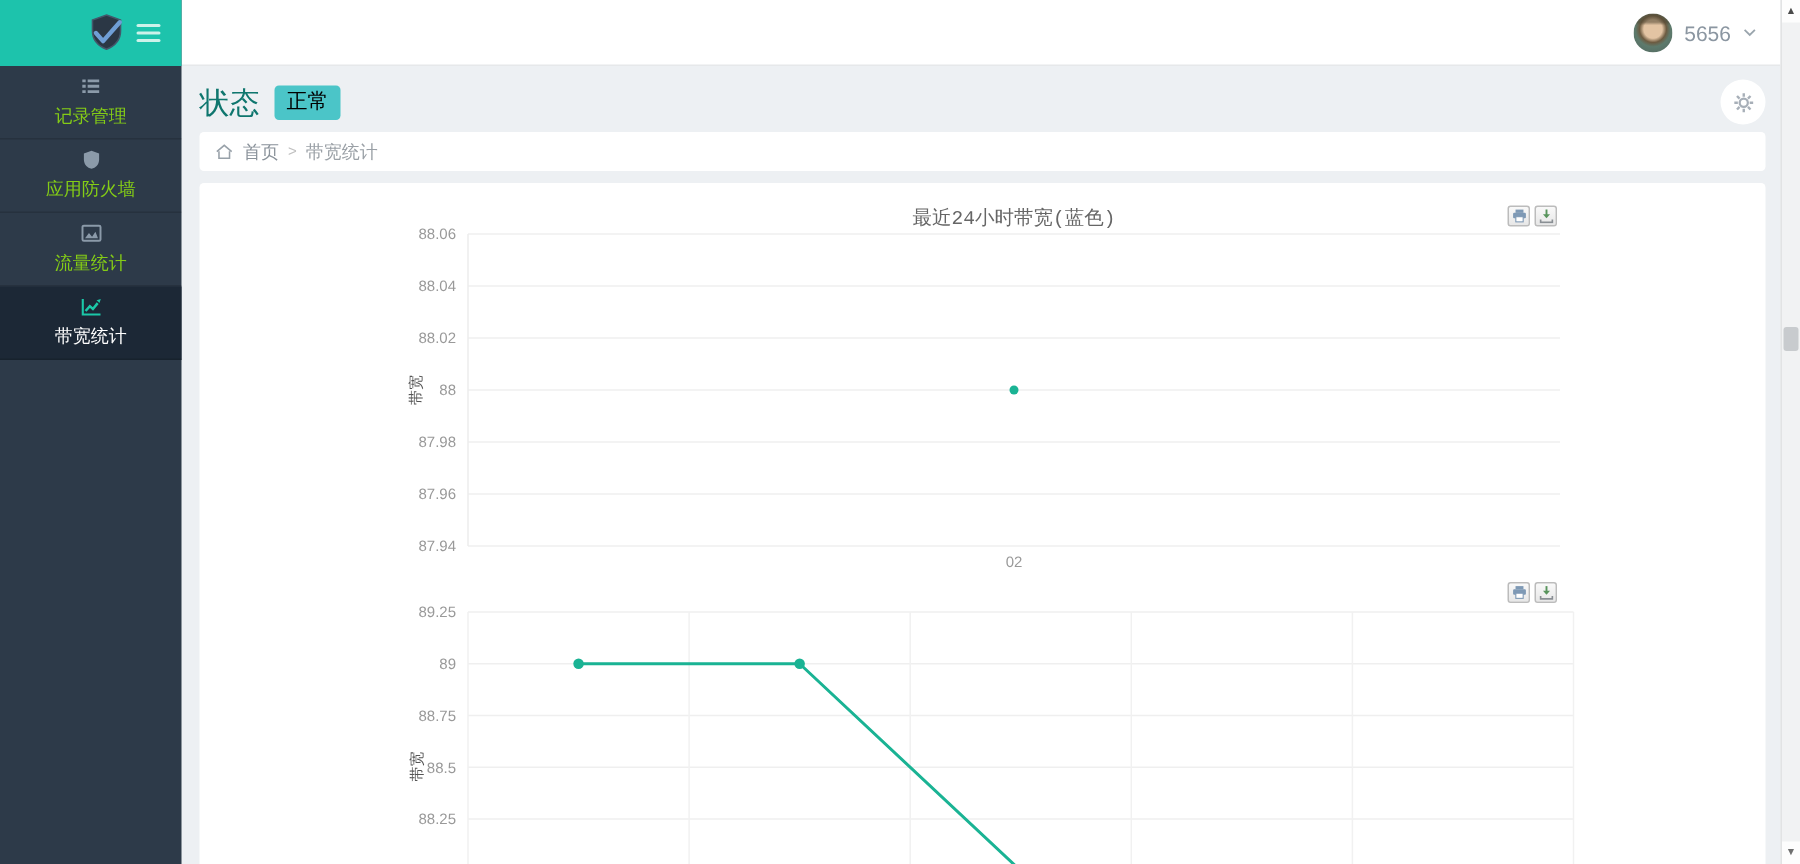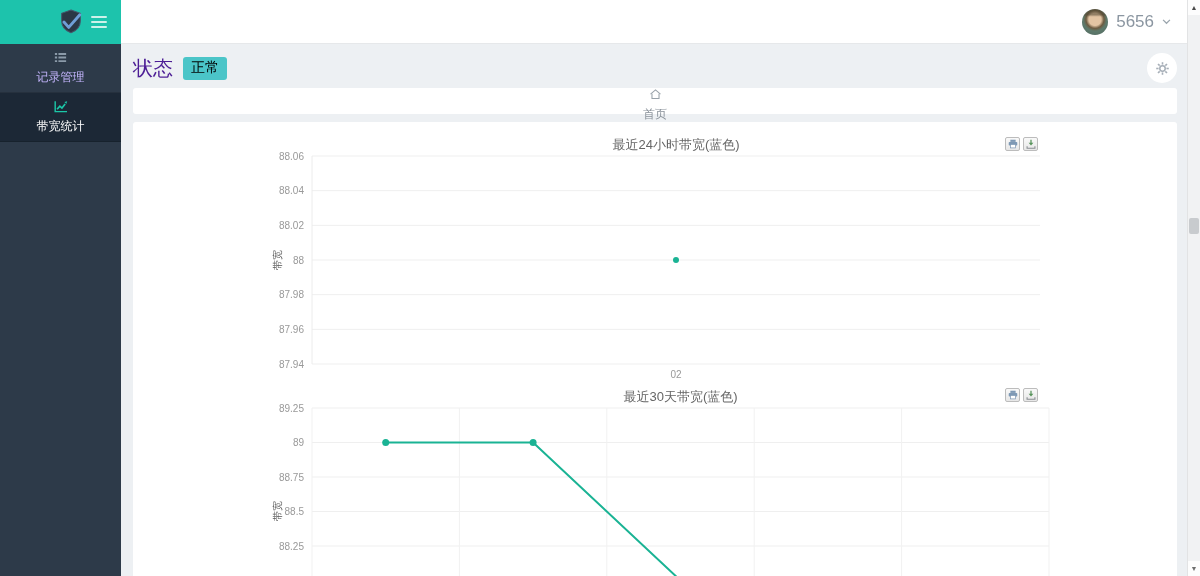--- a/index.html
+++ b/index.html
@@ -8,55 +8,55 @@
 
   
   .sidebar { position:absolute; left:0; top:0; bottom:0; width:121px; background:#2d3a49; z-index:5; }
   .brand { height:44px; background:#1dc3ac; display:flex; align-items:center;
     justify-content:space-between; padding:0 14px 0 58px; }
   .hamburger { width:16px; cursor:pointer; }
   .hamburger div { height:2px; background:#cdf2ea; margin:3px 0; border-radius:1px; }
   .side-item { height:49px; display:flex; flex-direction:column; align-items:center;
     justify-content:center; gap:3px; border-bottom:1px solid rgba(0,0,0,.15); cursor:pointer; }
   .side-item .si-icon { color:#8b9aa9; height:16px; line-height:0; }
-  .side-item .si-label { font-size:12px; color:#c4b5fd; }
+  .side-item .si-label { font-size:12px; color:#84cc16; }
   .side-item.active { background:#1c2836; }
   .side-item.active .si-icon { color:#1bc8a8; }
   .side-item.active .si-label { color:#ffffff; }
 
   
   .main { position:absolute; left:121px; top:0; right:13px; bottom:0; }
   .topbar { position:absolute; left:0; right:0; top:0; height:44px; background:#fff;
     border-bottom:1px solid #e6e8ea; display:flex; align-items:center;
     justify-content:flex-end; padding-right:16px; }
   .user-chip { display:flex; align-items:center; gap:8px; cursor:pointer; }
   .avatar { width:26px; height:26px; border-radius:50%;
     background:
       linear-gradient(180deg, rgba(80,70,50,.55) 0 22%, rgba(0,0,0,0) 30%),
       radial-gradient(circle at 50% 40%, #e3c4a3 0 30%, #6d5b41 44%, #5d7a6c 58%, #51655e 100%); }
-  .username { font-size:17px; color:#8b96a1; }
+  .username { font-size:14px; color:#8b96a1; }
 
   .content { position:absolute; left:0; right:0; top:44px; bottom:0; background:#edf0f3; overflow:hidden; }
   .status-row { margin:9px 10px 0 12px; height:30px; display:flex; align-items:center; }
-  .status-title { font-size:20px; font-weight:400; color:#4c1d95; margin-right:10px; }
+  .status-title { font-size:20px; font-weight:400; color:#0f766e; margin-right:10px; }
   .status-badge { background:#4bc5c8; color:#000000; font-size:14px; padding:2px 8px 3px; border-radius:3px; }
   .settings-btn { margin-left:auto; width:30px; height:30px; border-radius:50%; background:#fff;
     display:flex; align-items:center; justify-content:center; cursor:pointer; color:#a7afb8; }
 
   .breadcrumb { margin:5px 10px 0 12px; height:26px; background:#fff; border-radius:3px;
-    display:flex; align-items:center; padding:0 10px; font-size:12px; color:#8a929a; gap:6px;flex-direction:column; }
+    display:flex; align-items:center; padding:0 10px; font-size:12px; color:#8a929a; gap:6px; }
   .breadcrumb .sep { color:#c0c0c0; font-size:10px; }
   .crumb { cursor:pointer; }
   .crumb.current { color:#9aa0a6; cursor:default; }
 
   
   .card { margin:8px 10px 0 12px; background:#fff; border-radius:3px; position:relative; height:620px; }
   .chart-title { position:absolute; left:179px; width:728px; text-align:center;
     font-size:13px; color:#666; }
-  #chart1-title { top:14px; }
+  #chart1-title { top:14px;font-family:Liberation Mono, monospace; }
   #chart2-title { top:266px; width:737px; }
   .chart-btns { position:absolute; left:872px; display:flex; gap:3px; }
   #chart1-btns { top:15px; }
   #chart2-btns { top:266px; }
   .mini-btn { width:15px; height:14px; border:1px solid #bcbcbc; border-radius:2px;
     background:linear-gradient(#f9f9f9,#e7e7e7); display:flex; align-items:center;
     justify-content:center; cursor:pointer; padding:0; }
   .chart-svg { position:absolute; left:0; pointer-events:none; }
   #chart1-svg { top:0; }
   #chart2-svg { top:276px; }
@@ -93,21 +93,38 @@
   <div class="side-item">
     <span class="si-icon">
       <svg width="15" height="15" viewBox="0 0 16 16" fill="currentColor">
         <path d="M2 3.2h2.4v2H2zM5.8 3.2H14v2H5.8zM2 7h2.4v2H2zM5.8 7H14v2H5.8zM2 10.8h2.4v2H2zM5.8 10.8H14v2H5.8z"></path>
       </svg>
     </span>
     <span class="si-label">记录管理</span>
   </div>
 
 
-
+  <div class="side-item">
+    <span class="si-icon">
+      <svg width="14" height="15" viewBox="0 0 16 16" fill="currentColor">
+        <path d="M8 1.2l5.8 2v4.6c0 3.9-2.6 6.3-5.8 7.1-3.2-.8-5.8-3.2-5.8-7.1V3.2z"></path>
+      </svg>
+    </span>
+    <span class="si-label">应用防火墙</span>
+  </div>
+
+  <div class="side-item">
+    <span class="si-icon">
+      <svg width="16" height="15" viewBox="0 0 16 16">
+        <rect x="1.6" y="2.6" width="12.8" height="10.8" rx="1" fill="none" stroke="currentColor" stroke-width="1.4"></rect>
+        <path d="M3.4 11.6l2.8-3.8 2.2 2.6 2.4-3.4 1.8 4.6z" fill="currentColor"></path>
+      </svg>
+    </span>
+    <span class="si-label">流量统计</span>
+  </div>
 
   <div class="side-item active">
     <span class="si-icon">
       <svg width="16" height="15" viewBox="0 0 16 16">
         <path d="M1.8 2.5v11h12.6" fill="none" stroke="currentColor" stroke-width="1.5"></path>
         <path d="M3.8 11l3-3.4 2.2 2 3.4-4.2" fill="none" stroke="currentColor" stroke-width="1.8"></path>
         <path d="M14.6 2.4l-3 .9 2.1 2.1z" fill="currentColor"></path>
       </svg>
     </span>
     <span class="si-label">带宽统计</span>
@@ -200,21 +217,20 @@
           <line x1="179" y1="207.335" x2="907" y2="207.335" stroke="#efefef"></line>
           <text x="171" y="210.835" text-anchor="end" fill="#999" font-size="10">87.96</text>
           <line x1="179" y1="242.002" x2="907" y2="242.002" stroke="#efefef"></line>
           <text x="171" y="245.502" text-anchor="end" fill="#999" font-size="10">87.94</text>
           <line x1="179" y1="34" x2="179" y2="242.002" stroke="#ececec"></line>
           <text x="148" y="138.001" fill="#555" font-size="10" text-anchor="middle" transform="rotate(-90 148 138.001)">带宽</text>
           <text x="543" y="256.002" text-anchor="middle" fill="#999" font-size="10">02</text>
           <circle cx="543" cy="138.00100000002465" r="3" fill="#1ab394"></circle>
         </svg>
 
-      <div class="chart-title" id="chart2-title">最近30天带宽(蓝色)</div>
       <div class="chart-btns" id="chart2-btns">
         <button class="mini-btn">
           <span style="line-height:0">
             <svg width="10" height="10" viewBox="0 0 11 11">
               <rect x="2.6" y="0.8" width="5.8" height="2.4" fill="#7e99b5"></rect>
               <rect x="0.8" y="3.2" width="9.4" height="4" rx="0.8" fill="#7e99b5"></rect>
               <rect x="2.8" y="6" width="5.4" height="3.8" fill="#fff" stroke="#7e99b5" stroke-width="0.8"></rect>
             </svg>
           </span>
         </button>

